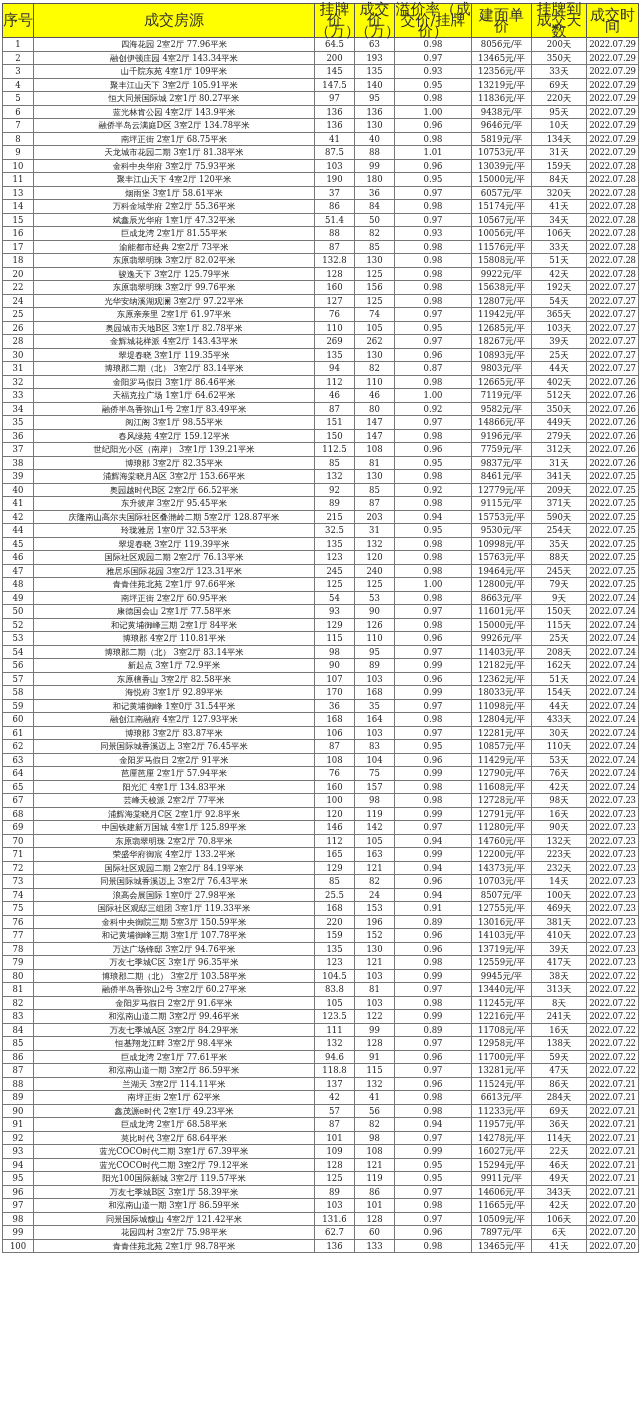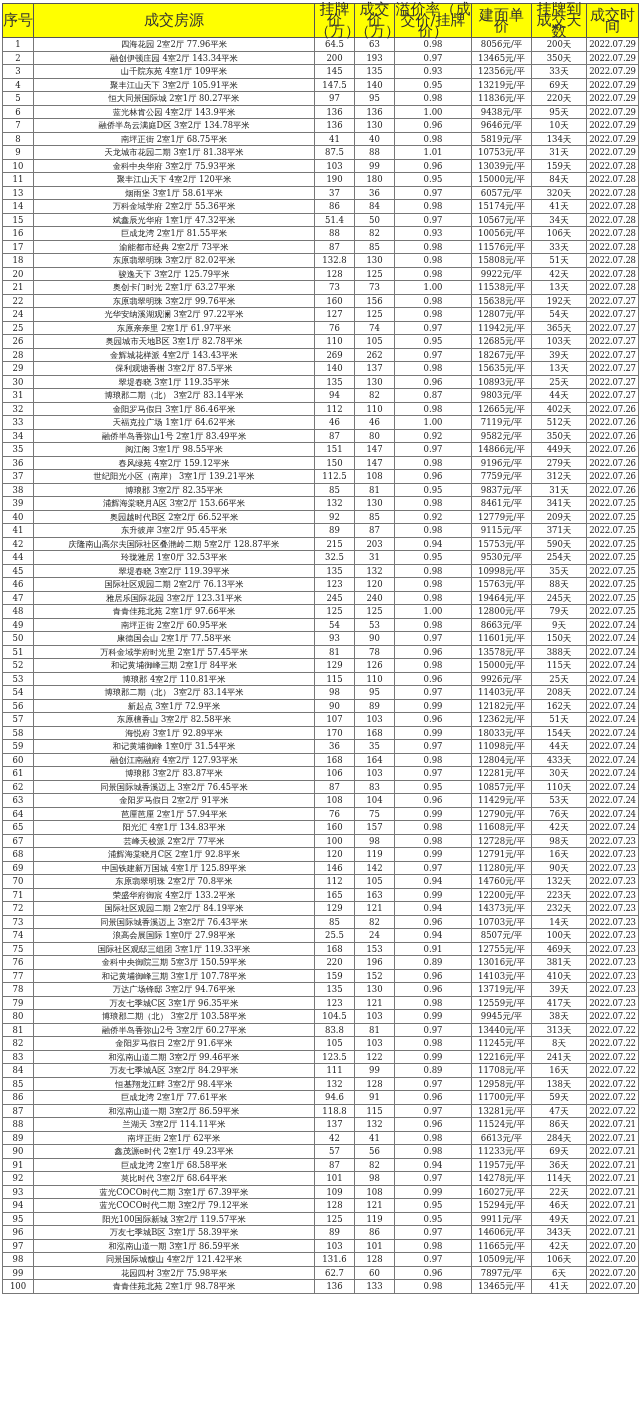--- a/index.html
+++ b/index.html
@@ -213,30 +213,20 @@
         <td>20</td>
         <td class="name">骏逸天下 3室2厅 125.79平米</td>
         <td>128</td>
         <td>125</td>
         <td>0.98</td>
         <td>9922元/平</td>
         <td>42天</td>
         <td class="date">2022.07.28</td>
       </tr>
       <tr>
-        <td>21</td>
-        <td class="name">奥创卡门时光 2室1厅 63.27平米</td>
-        <td>73</td>
-        <td>73</td>
-        <td>1.00</td>
-        <td>11538元/平</td>
-        <td>13天</td>
-        <td class="date">2022.07.28</td>
-      </tr>
-      <tr>
         <td>22</td>
         <td class="name">东原翡翠明珠 3室2厅 99.76平米</td>
         <td>160</td>
         <td>156</td>
         <td>0.98</td>
         <td>15638元/平</td>
         <td>192天</td>
         <td class="date">2022.07.27</td>
       </tr>
       <tr>
@@ -273,30 +263,20 @@
         <td>28</td>
         <td class="name">金辉城花样派 4室2厅 143.43平米</td>
         <td>269</td>
         <td>262</td>
         <td>0.97</td>
         <td>18267元/平</td>
         <td>39天</td>
         <td class="date">2022.07.27</td>
       </tr>
       <tr>
-        <td>29</td>
-        <td class="name">保利观塘香榭 3室2厅 87.5平米</td>
-        <td>140</td>
-        <td>137</td>
-        <td>0.98</td>
-        <td>15635元/平</td>
-        <td>13天</td>
-        <td class="date">2022.07.27</td>
-      </tr>
-      <tr>
         <td>30</td>
         <td class="name">翠堤春晓 3室1厅 119.35平米</td>
         <td>135</td>
         <td>130</td>
         <td>0.96</td>
         <td>10893元/平</td>
         <td>25天</td>
         <td class="date">2022.07.27</td>
       </tr>
       <tr>
@@ -483,30 +463,20 @@
         <td>50</td>
         <td class="name">康德国会山 2室1厅 77.58平米</td>
         <td>93</td>
         <td>90</td>
         <td>0.97</td>
         <td>11601元/平</td>
         <td>150天</td>
         <td class="date">2022.07.24</td>
       </tr>
       <tr>
-        <td>51</td>
-        <td class="name">万科金域学府时光里 2室1厅 57.45平米</td>
-        <td>81</td>
-        <td>78</td>
-        <td>0.96</td>
-        <td>13578元/平</td>
-        <td>388天</td>
-        <td class="date">2022.07.24</td>
-      </tr>
-      <tr>
         <td>52</td>
         <td class="name">和记黄埔御峰三期 2室1厅 84平米</td>
         <td>129</td>
         <td>126</td>
         <td>0.98</td>
         <td>15000元/平</td>
         <td>115天</td>
         <td class="date">2022.07.24</td>
       </tr>
       <tr>

